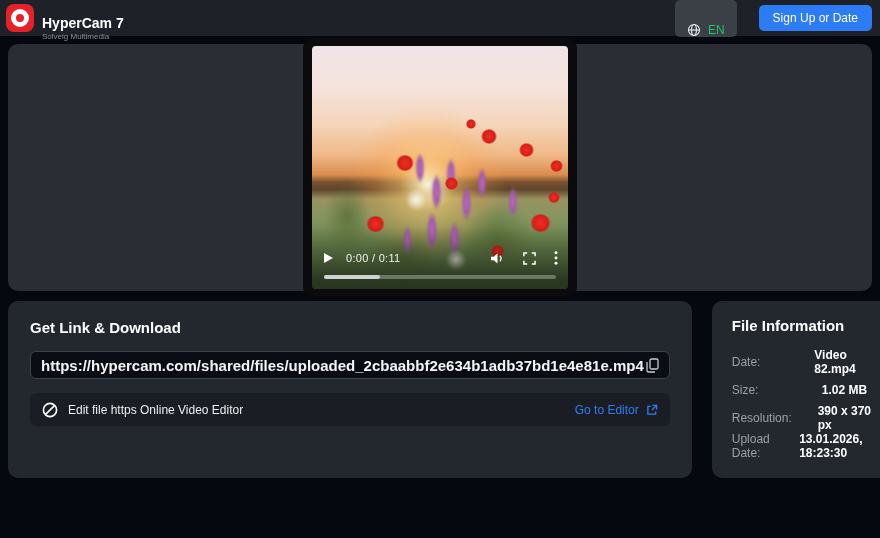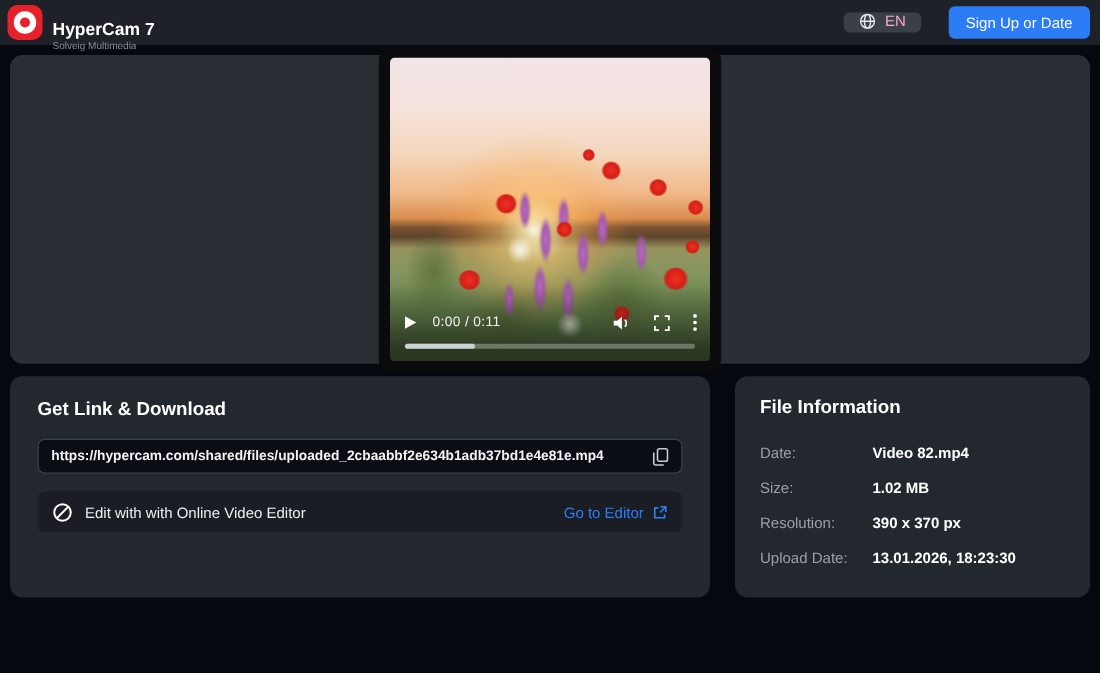--- a/index.html
+++ b/index.html
@@ -21,22 +21,22 @@
     display:flex; align-items:center; justify-content:center; flex:0 0 auto;
   }
   .logo-ring {
     width:18px; height:18px; border-radius:50%; border:5px solid #ffffff;
   }
   .title-block { margin-left:8px; line-height:1.1;margin-top:22px; }
   .app-title { font-size:14px; font-weight:bold; color:#ffffff; }
   .app-subtitle { font-size:8px; color:#8a9099; margin-top:1px; }
   .header-spacer { flex:1; }
   .lang-btn {
-    height:16px; padding:0 12px; border-radius:5px; background:#3a4046;
-    display:flex; align-items:flex-start; gap:7px; font-size:12px; color:#f9a8d4;
+    height:37px; padding:0 12px; border-radius:5px; background:#3a4046;
+    display:flex; align-items:flex-end; gap:7px; font-size:12px; color:#22c55e;
     cursor:pointer; border:none;
   }
   .signup-btn {
     height:26px; padding:0 14px; margin-left:22px; border-radius:5px;
     background:#2b7cf5; color:#ffffff; font-size:12px;
     display:flex; align-items:center; cursor:pointer; border:none;
     font-family:"Liberation Sans", sans-serif;
   }
 
   
@@ -88,21 +88,21 @@
   .panel-right {
     width:284px; height:177px; background:#23282f; border-radius:10px; padding:16px 20px;
   }
   .panel-title { font-size:15px; font-weight:bold; color:#ffffff; }
 
   .url-box {
     margin-top:15px; height:28px; background:#0a0d13; border:1px solid #3d434b;
     border-radius:6px; display:flex; align-items:center; padding:0 8px 0 10px;
   }
   .url-text {
-    flex:1; font-size:11px; font-weight:bold; color:#f2f4f6;
+    flex:1; font-size:15px; font-weight:bold; color:#f2f4f6;
     white-space:nowrap; overflow:hidden; background:transparent; border:none;
     font-family:"Liberation Sans", sans-serif;
   }
   .copy-btn { cursor:pointer; background:none; border:none; display:flex; padding:2px; }
 
   .download-btn {
     margin-top:12px; height:28px; width:100%; background:#454b53; border:none;
     border-radius:6px; display:flex; align-items:center; justify-content:center;
     gap:8px; font-size:12px; color:#e8ebee; cursor:pointer;
     font-family:"Liberation Sans", sans-serif;
@@ -236,21 +236,21 @@
     </div>
 
 
     <div class="edit-row">
       <span>
         <svg width="16" height="16" viewBox="0 0 16 16">
           <circle cx="8" cy="8" r="6.6" fill="none" stroke="#ffffff" stroke-width="1.6"></circle>
           <line x1="3.6" y1="12.4" x2="12.4" y2="3.6" stroke="#ffffff" stroke-width="1.6"></line>
         </svg>
       </span>
-      <span class="edit-label">Edit with with Online Video Editor</span>
+      <span class="edit-label">Edit file https Online Video Editor</span>
       <span class="edit-spacer"></span>
       <a class="editor-link">
         <span>Go to Editor</span>
         <span>
           <svg width="12" height="12" viewBox="0 0 13 13" fill="none" stroke="#2f7ef5" stroke-width="1.4">
             <path d="M5 2.5 H2 V11 H10.5 V8"></path>
             <path d="M7 1.5 H11.5 V6"></path>
             <line x1="11.5" y1="1.5" x2="6.5" y2="6.5"></line>
           </svg>
         </span>

